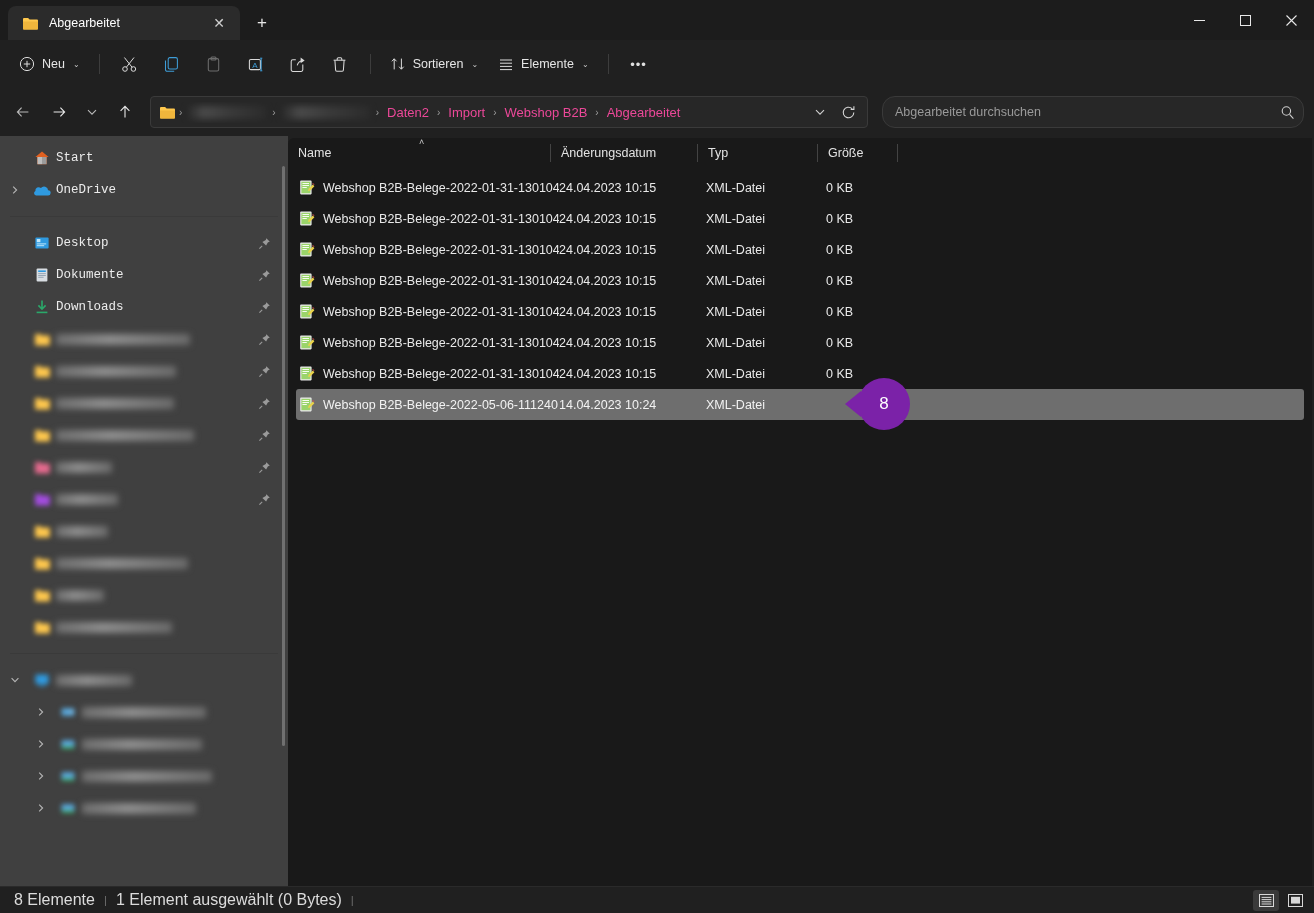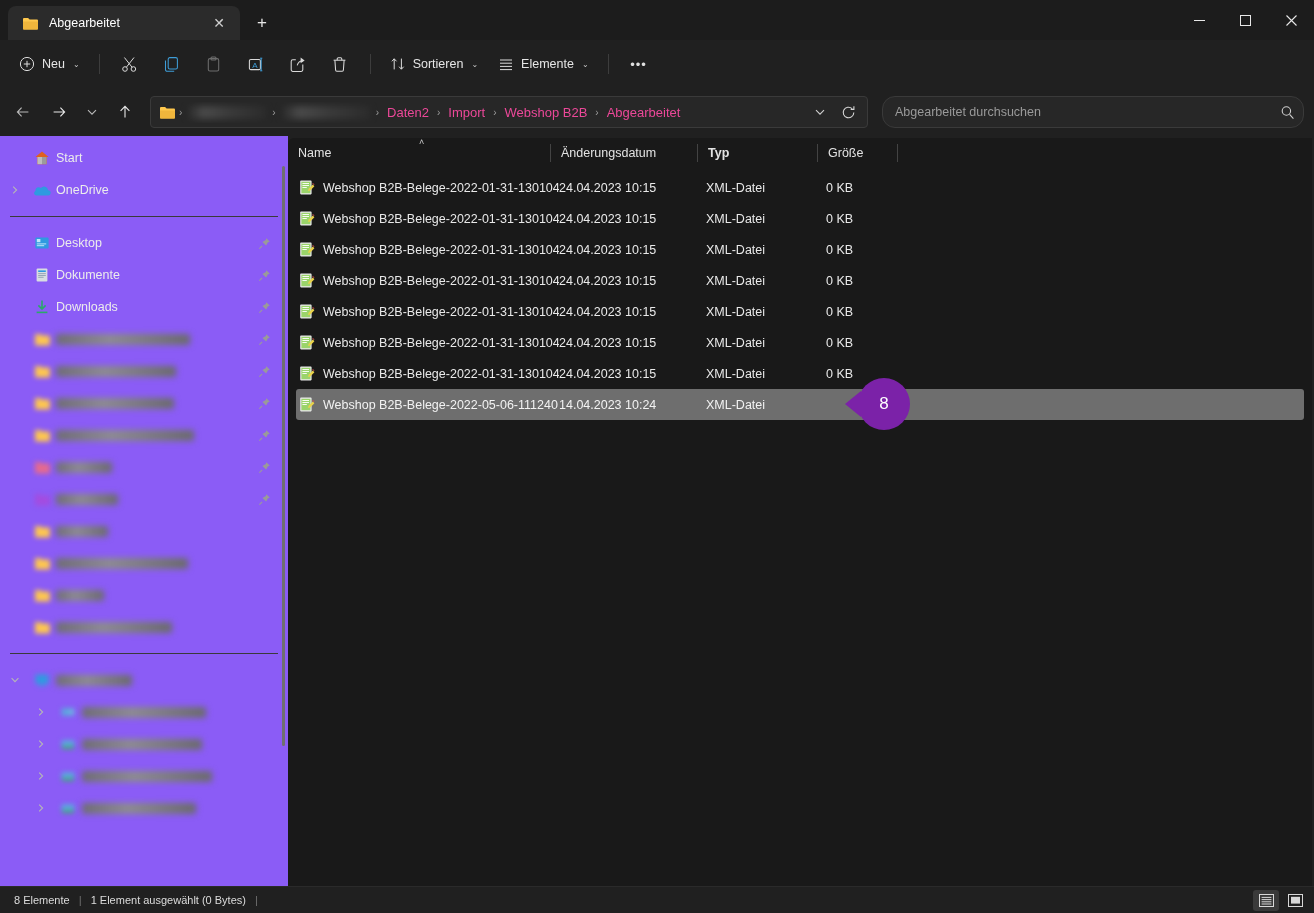--- a/index.html
+++ b/index.html
@@ -86,22 +86,22 @@
     flex: 1; background: transparent; border: 0; outline: 0;
     color: #e0e0e0; font-size: 12.5px; font-family: "Liberation Sans", sans-serif;
   }
   .searchbox input::placeholder { color: #9a9a9a; }
 
   
   .body { flex: 1; display: flex; min-height: 0; background: #202020; }
 
   
   .sidebar {
-    width: 288px; flex: 0 0 288px; background: #8b5cf6; position: relative;
-    overflow: hidden; padding-top: 6px;
+    width: 288px; flex: 0 0 288px; background: #404040; position: relative;
+    overflow: hidden; padding-top: 6px; font-family: Liberation Mono, monospace;
   }
   .nav-row {
     height: 32px; display: flex; align-items: center; border-radius: 4px;
     margin: 0 8px 0 2px; padding-right: 8px; position: relative;
   }
   .nav-chevron {
     width: 26px; flex: 0 0 26px; display: flex; align-items: center; justify-content: center;
     color: #b6b6b6; font-size: 9px;
   }
   .nav-ico { width: 28px; flex: 0 0 28px; display: flex; align-items: center; justify-content: center; }
@@ -120,21 +120,21 @@
     background: #707070; border-radius: 2px;
   }
 
   
   .filepane { flex: 1; background: #191919; display: flex; flex-direction: column; min-width: 0; margin: 2px 2px 0 0; border-radius: 6px 0 0 0; }
   .colhead { height: 30px; display: flex; align-items: center; position: relative; flex: 0 0 30px; }
   .col { font-size: 12.5px; color: #e3e3e3; padding-left: 10px; position: relative; height: 30px; display: flex; align-items: center; }
   .col .divider { position: absolute; right: 0; top: 6px; bottom: 6px; width: 1px; background: #434343; }
   .col.c-name { width: 263px; }
   .col.c-date { width: 147px; }
-  .col.c-type { width: 120px; font-weight: bold; }
+  .col.c-type { width: 120px; }
   .col.c-size { width: 80px; justify-content: flex-end; padding-right: 28px; padding-left: 0;}
   .sortmark { position: absolute; left: 131px; top: -1px; color: #c6c6c6; font-size: 9px; }
 
   .rows { flex: 1; overflow: hidden; padding-top: 4px; }
   .row { height: 31px; display: flex; align-items: center; margin: 0 8px 0 8px; border-radius: 3px; position: relative; }
   .row.selected { background: #6e6e6e; }
   .cell { font-size: 12.5px; color: #e9e9e9; white-space: nowrap; overflow: hidden; }
   .cell-name { width: 263px; display: flex; align-items: center; gap: 8px; padding-left: 2px; }
   .cell-date { width: 147px; padding-left: 0px; }
   .cell-type { width: 120px; }
@@ -153,21 +153,21 @@
     border-top: 13px solid transparent; border-bottom: 13px solid transparent;
     border-right: 16px solid #7b22a8;
   }
 
   
   .statusbar {
     height: 27px; flex: 0 0 27px; background: #202020;
     display: flex; align-items: center; padding: 0 6px 0 14px; gap: 0;
     border-top: 1px solid #2a2a2a;
   }
-  .status-text { font-size: 11px; color: #dcdcdc; white-space: nowrap; }
+  .status-text { font-size: 16px; color: #dcdcdc; white-space: nowrap; }
   .status-sep { color: #6e6e6e; padding: 0 9px; font-size: 11.5px; }
   .viewtoggles { margin-left: auto; display: flex; gap: 3px; }
   .vt { width: 26px; height: 21px; display: flex; align-items: center; justify-content: center; border-radius: 3px; color: #d8d8d8;}
   .vt.active { background: #3a3a3a; }
 </style>
 </head>
 <body>
 
 <div class="window">
 

